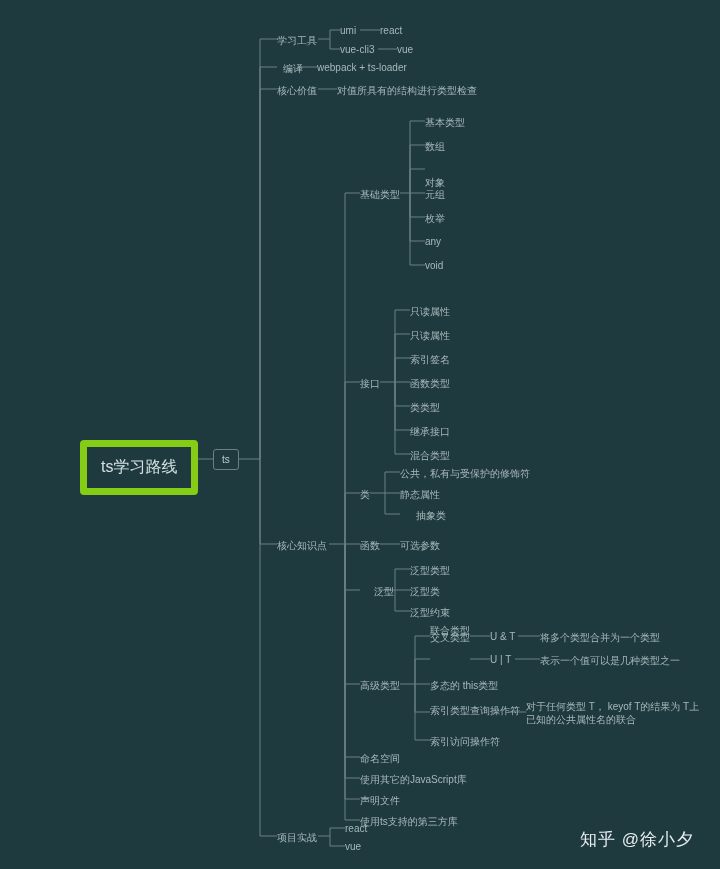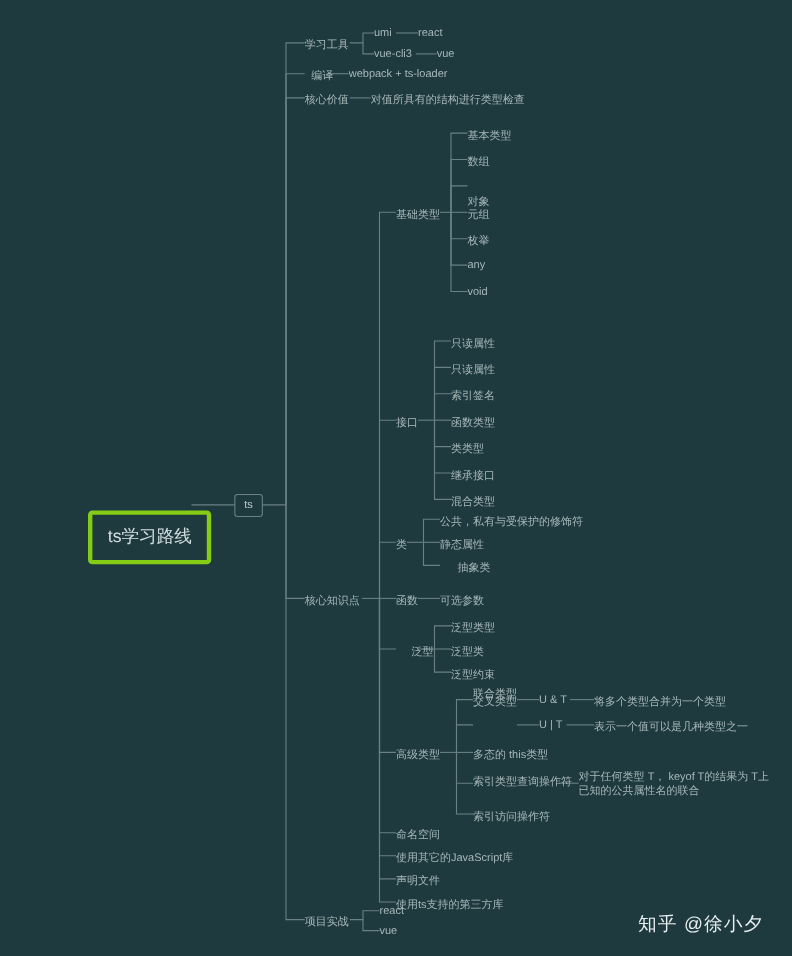--- a/index.html
+++ b/index.html
@@ -18,27 +18,26 @@
     top: 0; left: 0;
     width: 720px; height: 869px;
     pointer-events: none;
   }
   .node {
     position: absolute;
     white-space: nowrap;
     color: #a8b8ba;
   }
   .root-box {
-    border: 4px solid #84cc16;
+    border: 7px solid #84cc16;
     border-radius: 4px;
     padding: 10px 14px;
     font-size: 16px;
     color: #d5e0e2;
     background: #1e3a3f;
-    margin-top: 24px;
   }
   .sub-box {
     border: 1px solid #6a8083;
     border-radius: 3px;
     padding: 4px 8px;
     font-size: 10px;
     color: #c0cdd0;
     background: #1e3a3f;
   }
   .attribution {

